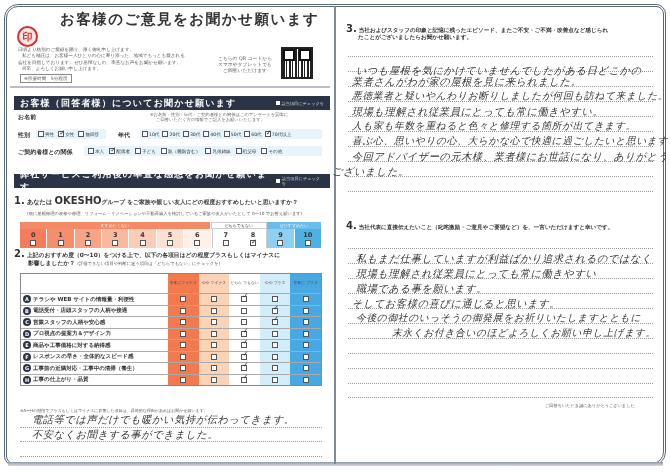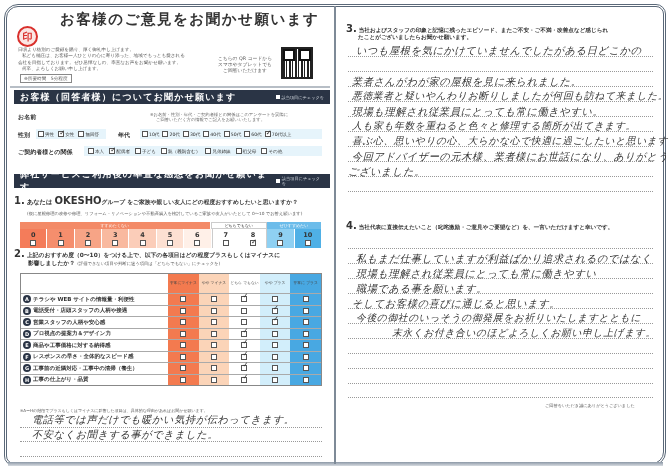--- a/index.html
+++ b/index.html
@@ -66,21 +66,21 @@
   .hr-top { position:absolute; left: 10px; top: 86px; width: 320px; height: 2px; background:#b7bec6; }
 
   .sec-bar {
     position: absolute; left: 14px; width: 316px; height: 14px;
     background: #2a3445; color: #fff;
     font-size: 9px; font-weight: bold; letter-spacing: 1.2px;
     padding: 2px 6px; display: flex; justify-content: space-between; align-items: center;
   }
   .sec-bar .note { font-size: 4.2px; font-weight: normal; letter-spacing: 0; color: #cfd5dc; display:flex; align-items:center; gap:2px;}
   .sec-bar .note .mini-cb { width: 4px; height: 4px; background: #fff; display:inline-block; }
-  .sec1 { top: 90px; gap: 27px; }
+  .sec1 { top: 96px; gap: 27px; }
   .sec2 { top: 174px; }
 
   .lbl { position: absolute; font-size: 6px; font-weight: bold; color: #333; }
   .name-note { position: absolute; left: 150px; top: 112px; font-size: 4.3px; line-height: 5px; color: #666; width: 160px;}
   .row-bg { position: absolute; height: 10px; background: #e6f4fb; }
   .opts { position: absolute; display: flex; gap: 4px; font-size: 4.6px; align-items: center; color: #333; }
   .opt { display: flex; align-items: center; gap: 1px; }
   .cb {
     width: 6px; height: 6px; border: 0.8px solid #555; background: #fff; display: inline-block; position: relative;
   }
@@ -516,28 +516,28 @@
   <div class="hw-line" style="left:348px;top:56px;width:305px;"></div>
   <div class="hw-line" style="left:348px;top:71px;width:305px;"></div>
   <div class="hw-line" style="left:348px;top:86px;width:305px;"></div>
   <div class="hw-line" style="left:348px;top:101px;width:305px;"></div>
   <div class="hw-line" style="left:348px;top:116px;width:305px;"></div>
   <div class="hw-line" style="left:348px;top:131px;width:305px;"></div>
   <div class="hw-line" style="left:348px;top:146px;width:305px;"></div>
   <div class="hw-line" style="left:348px;top:161px;width:305px;"></div>
   <div class="hw-line" style="left:348px;top:176px;width:305px;"></div>
   <div class="hw-line" style="left:348px;top:191px;width:305px;"></div>
-  <div class="hw" style="left:356px;top:44px;">いつも屋根を気にかけていませんでしたがある日どこかの</div>
+  <div class="hw" style="left:356px;top:64px;">いつも屋根を気にかけていませんでしたがある日どこかの</div>
   <div class="hw" style="left:352px;top:75px;">業者さんがわが家の屋根を見に来られました。</div>
   <div class="hw" style="left:352px;top:90px;font-size:9.8px;">悪徳業者と疑いやんわりお断りしましたが何回も訪ねて来ました。</div>
   <div class="hw" style="left:352px;top:105px;">現場も理解され従業員にとっても常に働きやすい。</div>
   <div class="hw" style="left:352px;top:135px;font-size:9.8px;">喜ぶ心、思いやりの心、大らかな心で快適に過ごしたいと思います</div>
   <div class="hw" style="left:352px;top:120px;font-size:9.8px;">人も家も年数を重ねると色々と修理する箇所が出てきます。</div>
   <div class="hw" style="left:352px;top:150px;">今回アドバイザーの元木様、業者様にお世話になり、ありがとう</div>
-  <div class="hw" style="left:348px;top:165px;">ございました。</div>
+  <div class="hw" style="left:332px;top:165px;">ございました。</div>
 
   <div class="r-q" style="left:346px;top:222px;">
     <span class="q-num">4.</span>
     <span>当社代表に直接伝えたいこと（叱咤激励・ご意見やご要望など）を、一言いただけますと幸いです。</span>
   </div>
   <div class="hw-line" style="left:348px;top:248px;width:305px;"></div>
   <div class="hw-line" style="left:348px;top:263px;width:305px;"></div>
   <div class="hw-line" style="left:348px;top:278px;width:305px;"></div>
   <div class="hw-line" style="left:348px;top:293px;width:305px;"></div>
   <div class="hw-line" style="left:348px;top:308px;width:305px;"></div>

